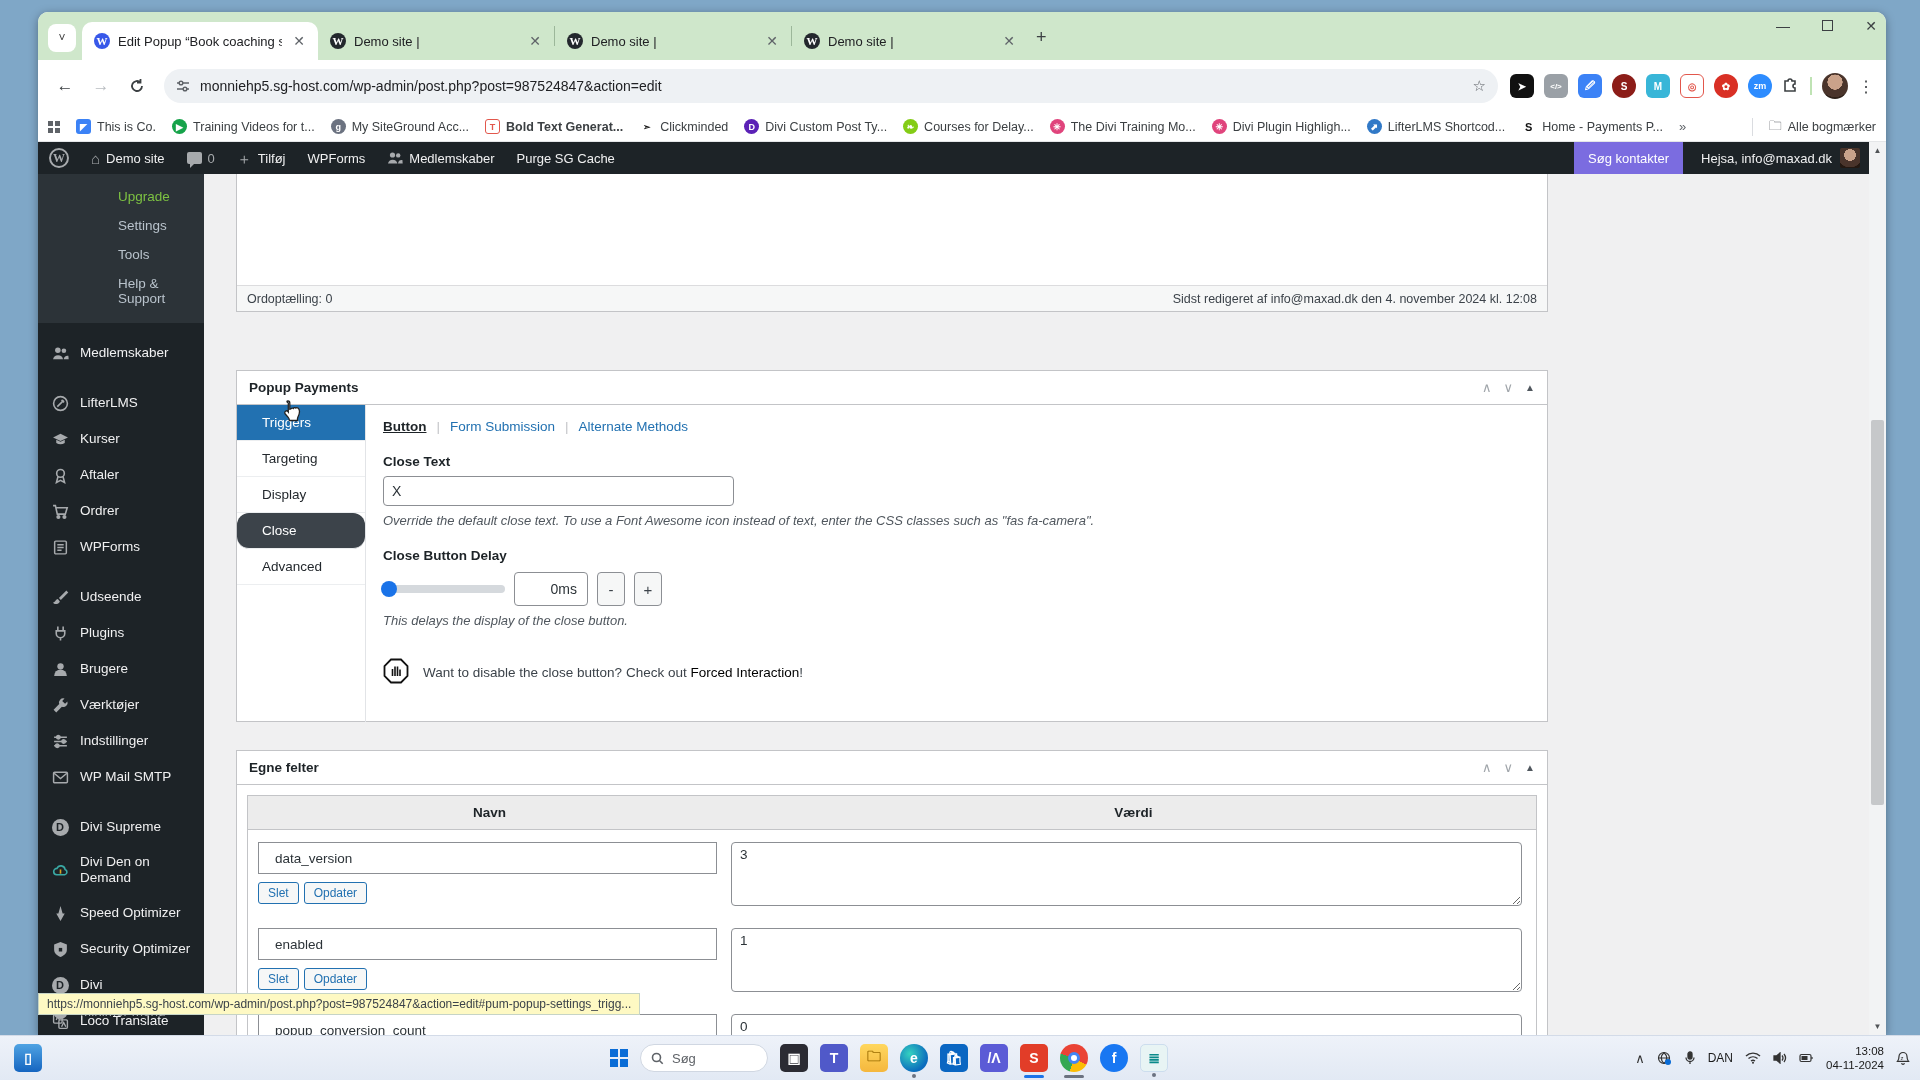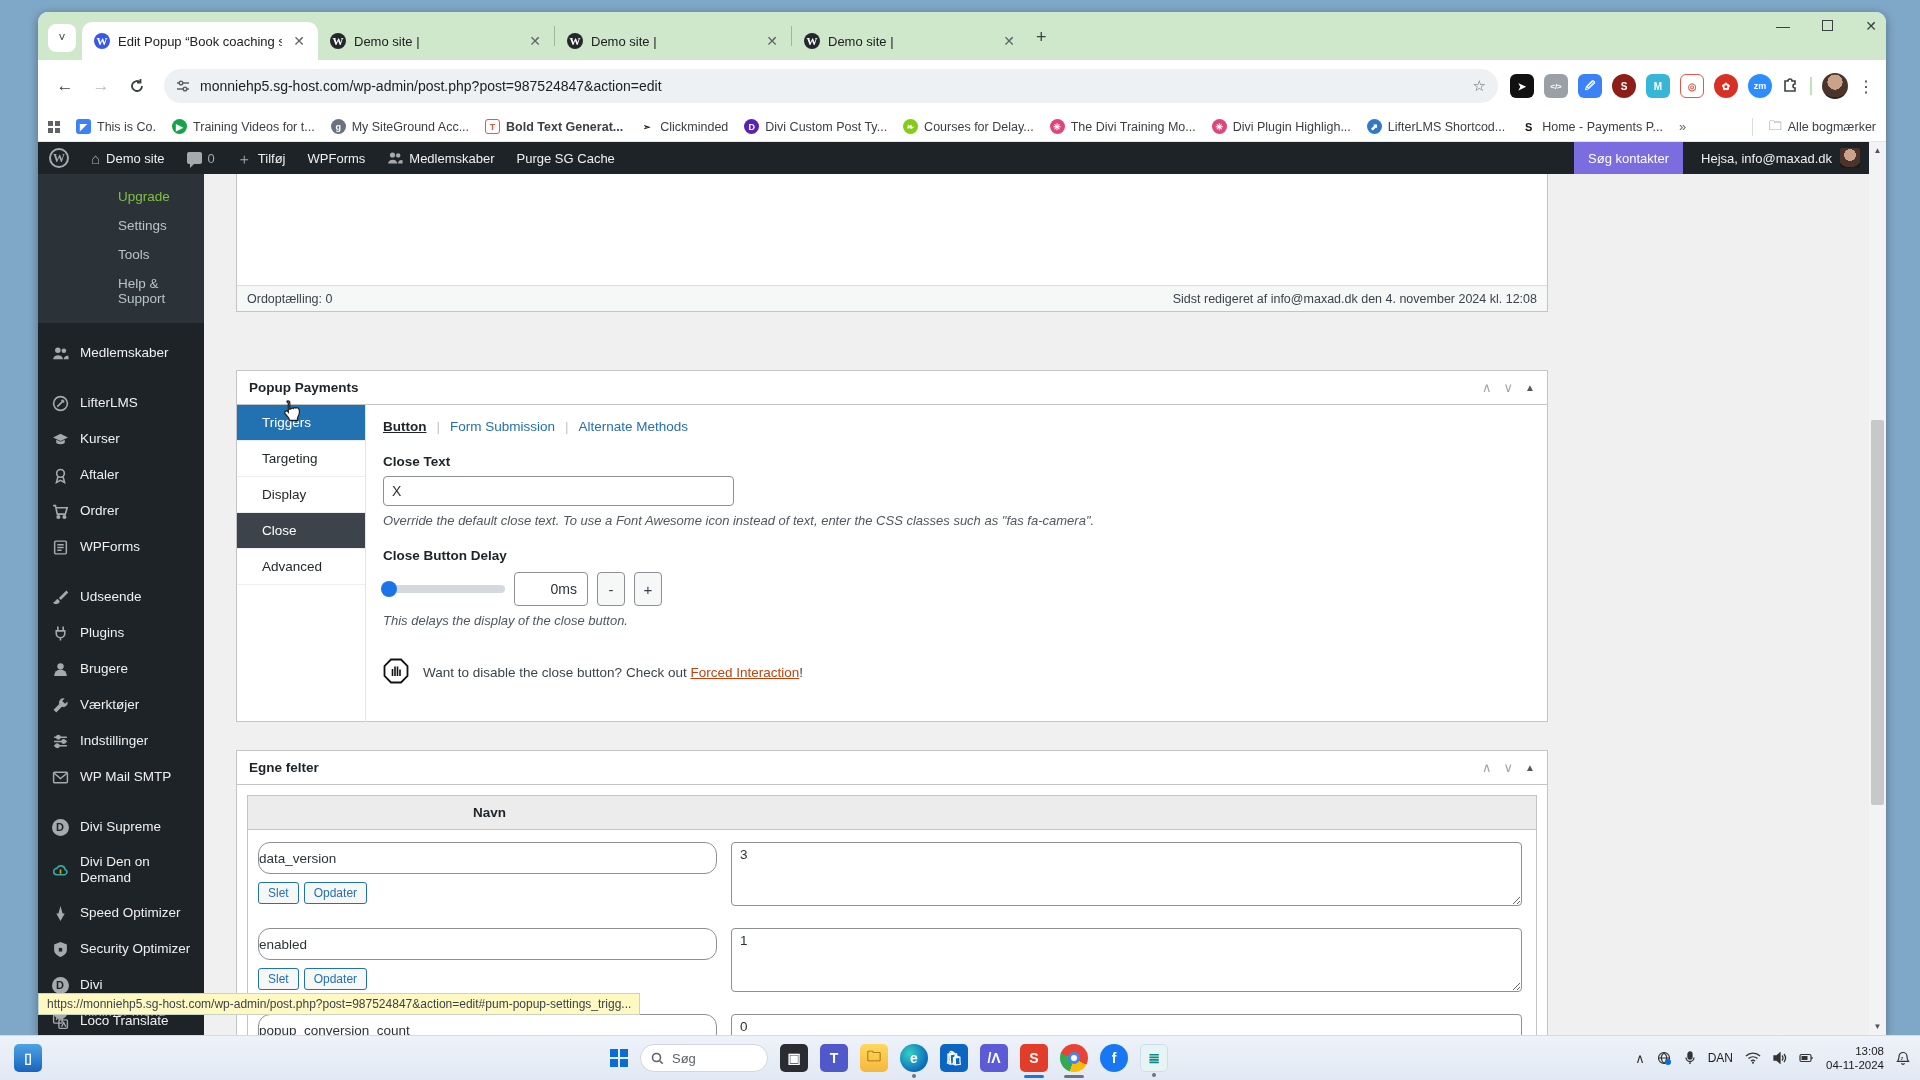--- a/index.html
+++ b/index.html
@@ -113,51 +113,51 @@
     padding:0 12px; border-bottom:1px solid #c3c4c7; }
   .postbox-hd .title { font-size:13.5px; font-weight:bold; color:#1d2327; }
   .hd-icons { display:flex; gap:12px; align-items:center; color:#a0a5aa; font-size:13px; }
   .hd-icons .toggle { color:#50575e; font-size:10px; }
 
   .popupbox { position:absolute; top:196px; left:0; right:0; height:352px; }
   .pumbody { display:flex; height:317px; }
   .pumtabs { width:129px; border-right:1px solid #e2e4e7; }
   .pumtab { padding:10px 0 10px 25px; font-size:13.5px; color:#23282d; border-bottom:1px solid #eceef0; }
   .pumtab.blue { background:#2271b1; color:#fff; }
-  .pumtab.dark { background:#3c434a; color:#fff; }
+  .pumtab.dark { background:#3c434a; color:#fff;border-radius:12px; }
   .pumcontent { flex:1; padding:14px 24px 0 17px; }
   .subtabs { font-size:13.5px; display:flex; gap:10px; align-items:center; }
   .subtabs .on { color:#1d2327; text-decoration:underline; font-weight:bold; }
   .subtabs .lnk { color:#2271b1; }
   .subtabs .pipe { color:#c3c4c7; }
   .flabel { font-weight:bold; font-size:13.5px; color:#1d2327; margin-top:20px; }
   .tinput { margin-top:7px; width:351px; height:30px; border:1px solid #8c8f94; border-radius:4px;
     padding:0 8px; font-size:14px; color:#2c3338; font-family:"Liberation Sans", sans-serif; background:#fff; }
   .fhelp { margin-top:7px; font-size:13px; color:#50575e;font-style:italic; }
   .sliderrow { margin-top:9px; display:flex; align-items:center; gap:9px; }
   .rangetrack { width:122px; height:8px; background:#d5d9dd; border-radius:4px; position:relative; }
   .rangethumb { position:absolute; left:-2px; top:-4px; width:16px; height:16px; border-radius:50%;
     background:#1a73e8; }
   .msbox { width:74px; height:34px; border:1px solid #8c8f94; border-radius:4px; text-align:right;
     padding:0 10px; font-size:14px; color:#2c3338; font-family:"Liberation Sans", sans-serif; }
   .stepbtn { width:28px; height:34px; background:#f6f7f7; border:1px solid #8c8f94; border-radius:4px;
     font-size:15px; color:#3c434a; display:flex; align-items:center; justify-content:center; }
   .firow { margin-top:30px; display:flex; align-items:center; gap:14px; font-size:13.5px; color:#3c434a; }
-  .filink { color:#c2410c; text-decoration:underline; }
+  .filink { color:#000000; }
 
   .egnebox { position:absolute; top:576px; left:0; right:0; height:440px; }
   .cftable { margin:10px; border:1px solid #c3c4c7; }
   .cfhead { display:flex; background:#ececec; border-bottom:1px solid #c3c4c7; }
   .cfhead div { padding:9px 0; text-align:center; font-weight:bold; font-size:13.5px; color:#1d2327; }
   .cfname { width:37.5%; }
   .cfval { width:62.5%; }
   .cfrow { display:flex; padding:12px 0 6px; }
   .cfcellL { width:37.5%; padding:0 14px 0 10px; }
   .cfcellR { width:62.5%; padding-right:14px; }
-  .cfinput { width:100%; height:32px; border:1px solid #8c8f94; border-radius:12px; padding:0 0;
+  .cfinput { width:100%; height:32px; border:1px solid #8c8f94; border-radius:0; padding:0 16px;
     font-size:13.5px; color:#2c3338; font-family:"Liberation Sans", sans-serif; }
   .cfarea { width:100%; height:64px; border:1px solid #8c8f94; border-radius:4px; padding:4px 8px;
     font-size:13.5px; color:#2c3338; resize:vertical; font-family:"Liberation Sans", sans-serif; }
   .cfbtns { margin-top:8px; display:flex; gap:5px; }
   .wpbtn { background:#f6f7f7; border:1px solid #2271b1; color:#2271b1; border-radius:3px;
     font-size:12px; padding:3px 9px; font-family:"Liberation Sans", sans-serif; }
 
   
   .scrollbar { position:absolute; right:0; top:0; bottom:0; width:17px; background:#f2f3f4; z-index:6; }
   .sb-arrow { position:absolute; left:0; width:17px; height:17px; display:flex; align-items:center;
@@ -621,20 +621,21 @@
           <span class="title">Egne felter</span>
           <span class="hd-icons">
             <span>∧</span>
             <span>∨</span>
             <span class="toggle">▲</span>
           </span>
         </div>
         <div class="cftable">
           <div class="cfhead">
             <div class="cfname">Navn</div>
+            <div class="cfval">Værdi</div>
           </div>
           <div class="cfrow">
             <div class="cfcellL">
               <input class="cfinput" value="data_version" style="">
               <div class="cfbtns">
                 <button class="wpbtn">Slet</button>
                 <button class="wpbtn">Opdater</button>
               </div>
             </div>
             <div class="cfcellR"><textarea class="cfarea" style="">3</textarea></div>

